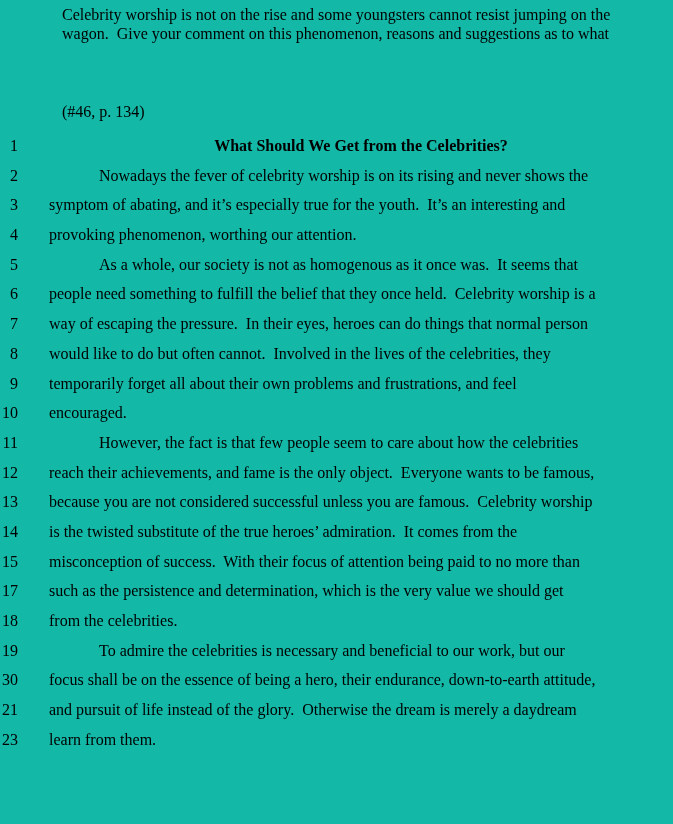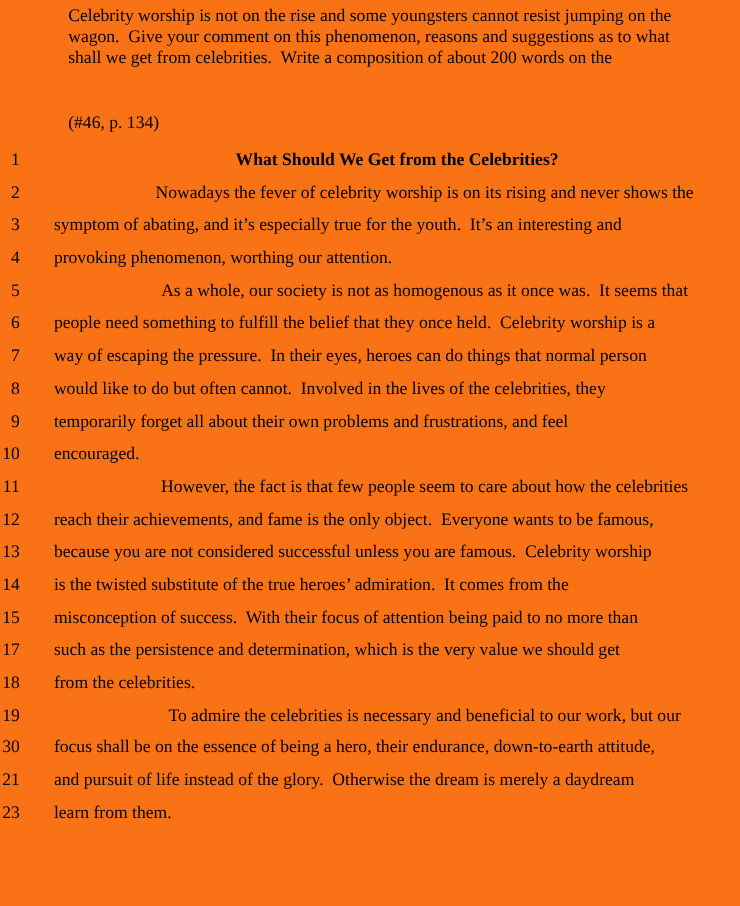--- a/index.html
+++ b/index.html
@@ -5,21 +5,21 @@
   html, body { margin: 0; padding: 0; }
   body {
     font-family: "Liberation Serif", serif;
     background: #ffffff;
     color: #000000;
   }
   .page {
     position: relative;
     width: 673px;
     height: 824px;
-    background: #f97316;
+    background: #14b8a6;
     overflow: hidden;
   }
   .prompt {
     position: absolute;
     left: 62px;
     top: 5px;
     font-size: 16px;
     line-height: 19px;
   }
   .p-line { white-space: pre; }
@@ -48,36 +48,35 @@
     flex: 0 0 18px;
     width: 18px;
     text-align: right;
     white-space: pre;
   }
   .txt {
     flex: 1;
     margin-left: 31px;
     white-space: pre;
   }
-  .txt.indent { text-indent: 50px; text-align: center; }
+  .txt.indent { text-indent: 50px; }
   .txt.title {
     font-weight: bold;
     text-align: center;
     white-space: pre;
   }
 </style>
 </head>
 <body>
 
 <div class="page">
 
   <div class="prompt">
     <div class="p-line">Celebrity worship is not on the rise and some youngsters cannot resist jumping on the</div>
     <div class="p-line">wagon.  Give your comment on this phenomenon, reasons and suggestions as to what</div>
-    <div class="p-line">shall we get from celebrities.  Write a composition of about 200 words on the</div>
   </div>
 
   <div class="reference">(#46, p. 134)</div>
 
   <div class="essay">
   <div class="row">
     <span class="num">1</span>
     <span class="txt title">What Should We Get from the Celebrities?</span>
   </div>
 

